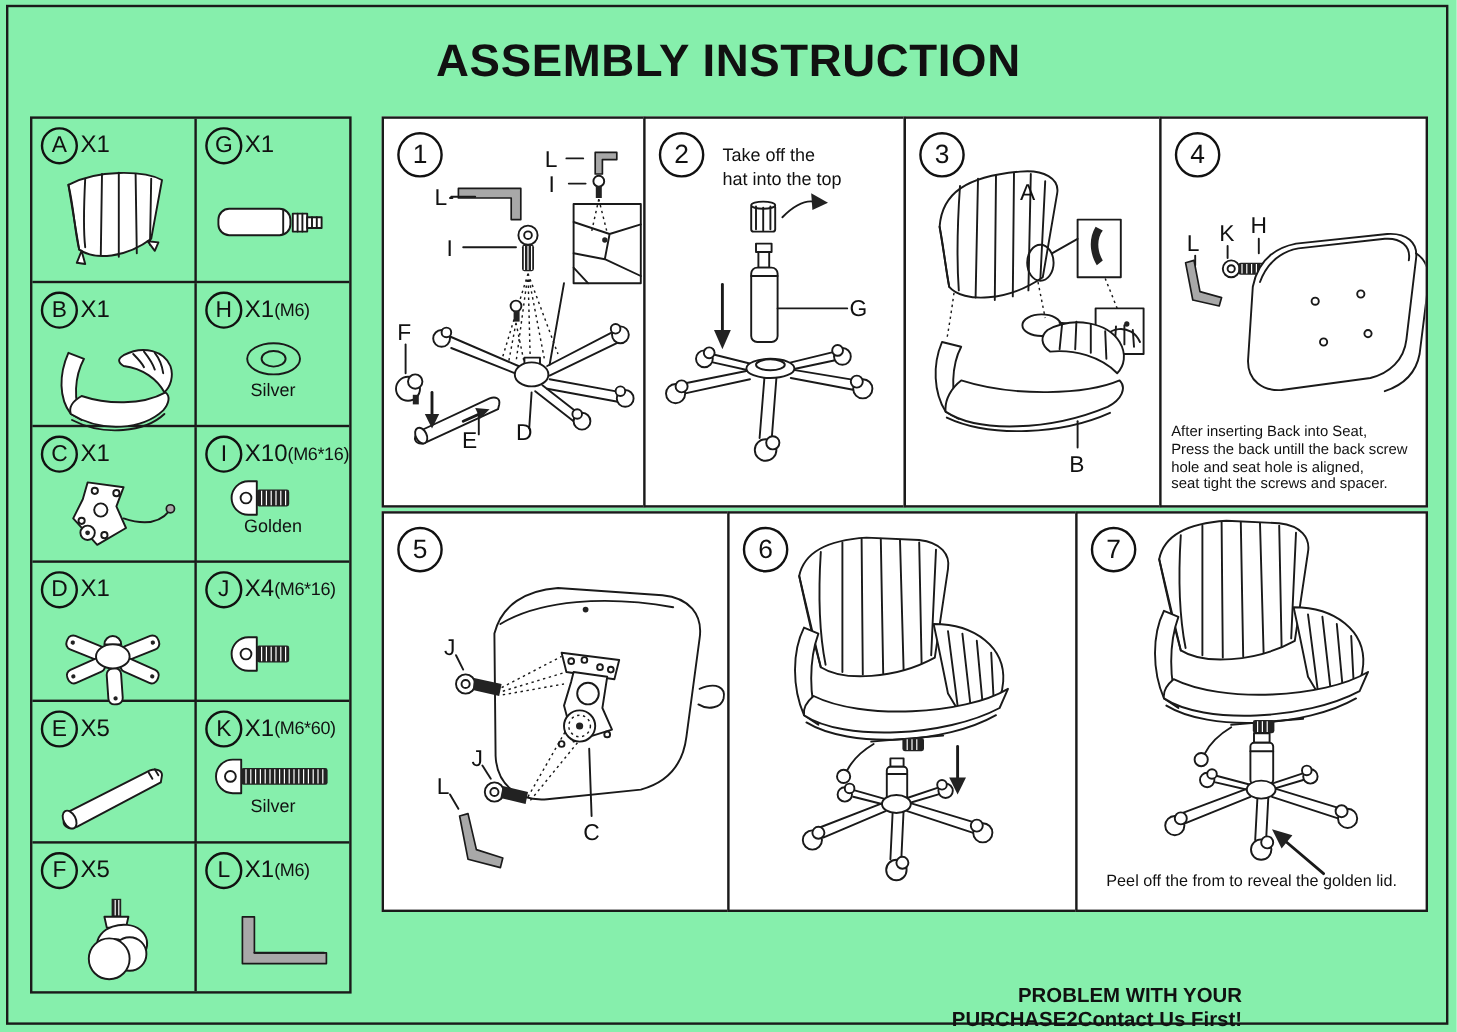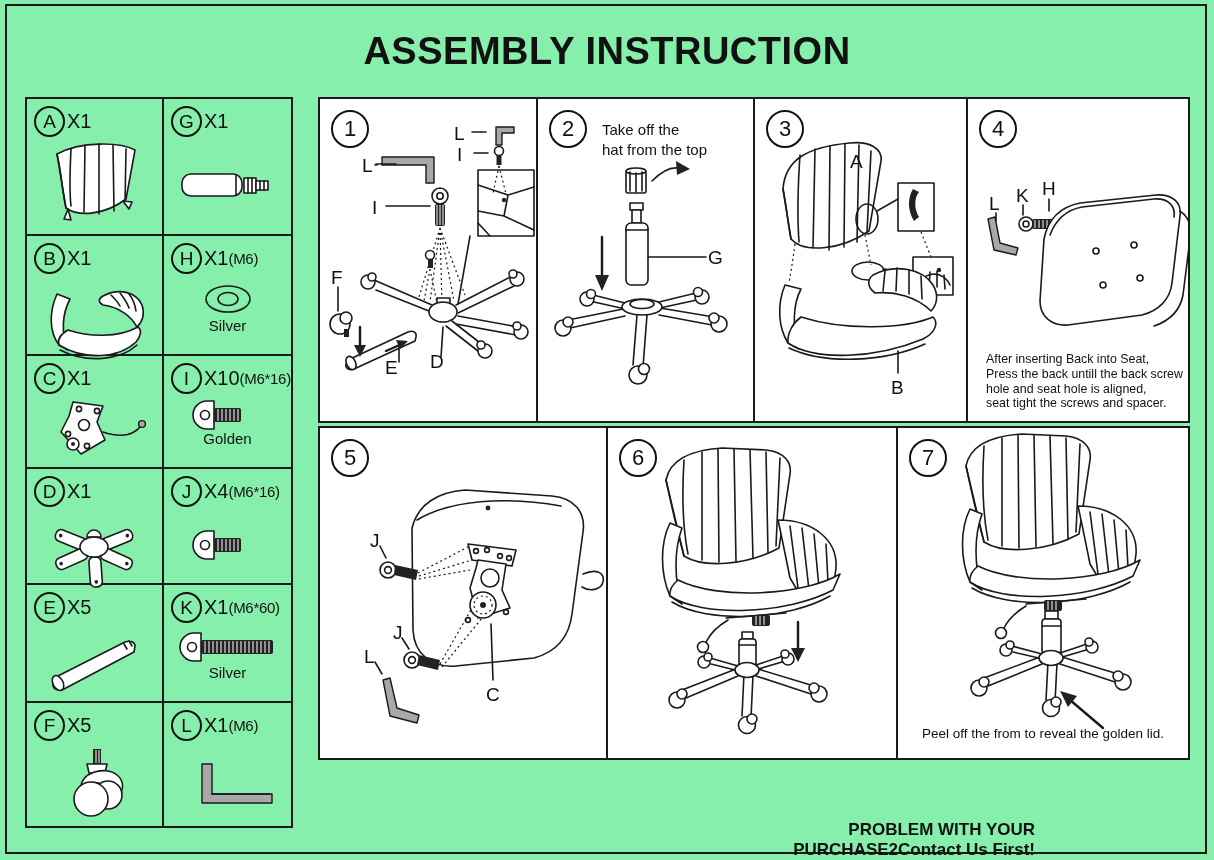--- a/index.html
+++ b/index.html
@@ -356,21 +356,21 @@
       <path class="ln" d="M158,86 L188,96 L214,88 M158,112 L184,117 L214,131 M188,96 L184,117"></path>
       <circle class="fd" cx="184" cy="101" r="2.2"></circle>
       <path class="ln" d="M158,124 L170,137"></path>
       <path class="ln" d="M150,137 L138,205"></path>
     </svg>
   </div>
 
   <div class="panel" style="left:536px;top:97px;width:219px;height:326px;">
     <div class="badge">2</div>
     <span class="cap" style="left:64px;top:22px;">Take off the</span>
-    <span class="cap" style="left:64px;top:42px;">hat from the top</span>
+    <span class="cap" style="left:64px;top:42px;">hat into the top</span>
     <span class="lbl" style="left:170px;top:148px;">G</span>
     <svg class="psvg" width="215" height="322" viewBox="0 0 215 322">
 
       <rect class="fw" x="88" y="72" width="20" height="22" rx="2"></rect>
       <ellipse class="fw" cx="98" cy="72" rx="10" ry="3"></ellipse>
       <path class="ln" d="M92,73 V92 M98,74 V93 M104,73 V92"></path>
       <path class="ln" d="M114,82 C124,72 133,68 140,69"></path>
       <polygon class="fd" points="138,62 152,70 139,76"></polygon>
 
       <rect class="fw" x="92" y="104" width="13" height="7"></rect>
@@ -436,21 +436,21 @@
       <path class="ln" d="M34,249 C70,266 130,263 170,245"></path>
       <path class="ln" d="M143,274 V252"></path>
     </svg>
   </div>
 
   <div class="panel" style="left:966px;top:97px;width:224px;height:326px;">
     <div class="badge">4</div>
     <span class="lbl" style="left:21px;top:94px;">L</span>
     <span class="lbl" style="left:48px;top:86px;">K</span>
     <span class="lbl" style="left:74px;top:79px;">H</span>
-    <div class="note" style="left:18px;top:253px;width:208px;">
+    <div class="note" style="left:8px;top:253px;width:208px;">
       <div>After inserting Back into Seat,</div>
       <div>Press the back untill the back screw</div>
       <div>hole and seat hole is aligned,</div>
       <div>seat tight the screws and spacer.</div>
     </div>
     <svg class="psvg" width="220" height="322" viewBox="0 0 220 322">
       <path class="ln" d="M28,114 V122 M55,106 V116 M81,100 V112"></path>
 
       <path class="fg" d="M20,120 L27,118 L32,144 L50,149 L48,156 L26,151 Z"></path>
 

